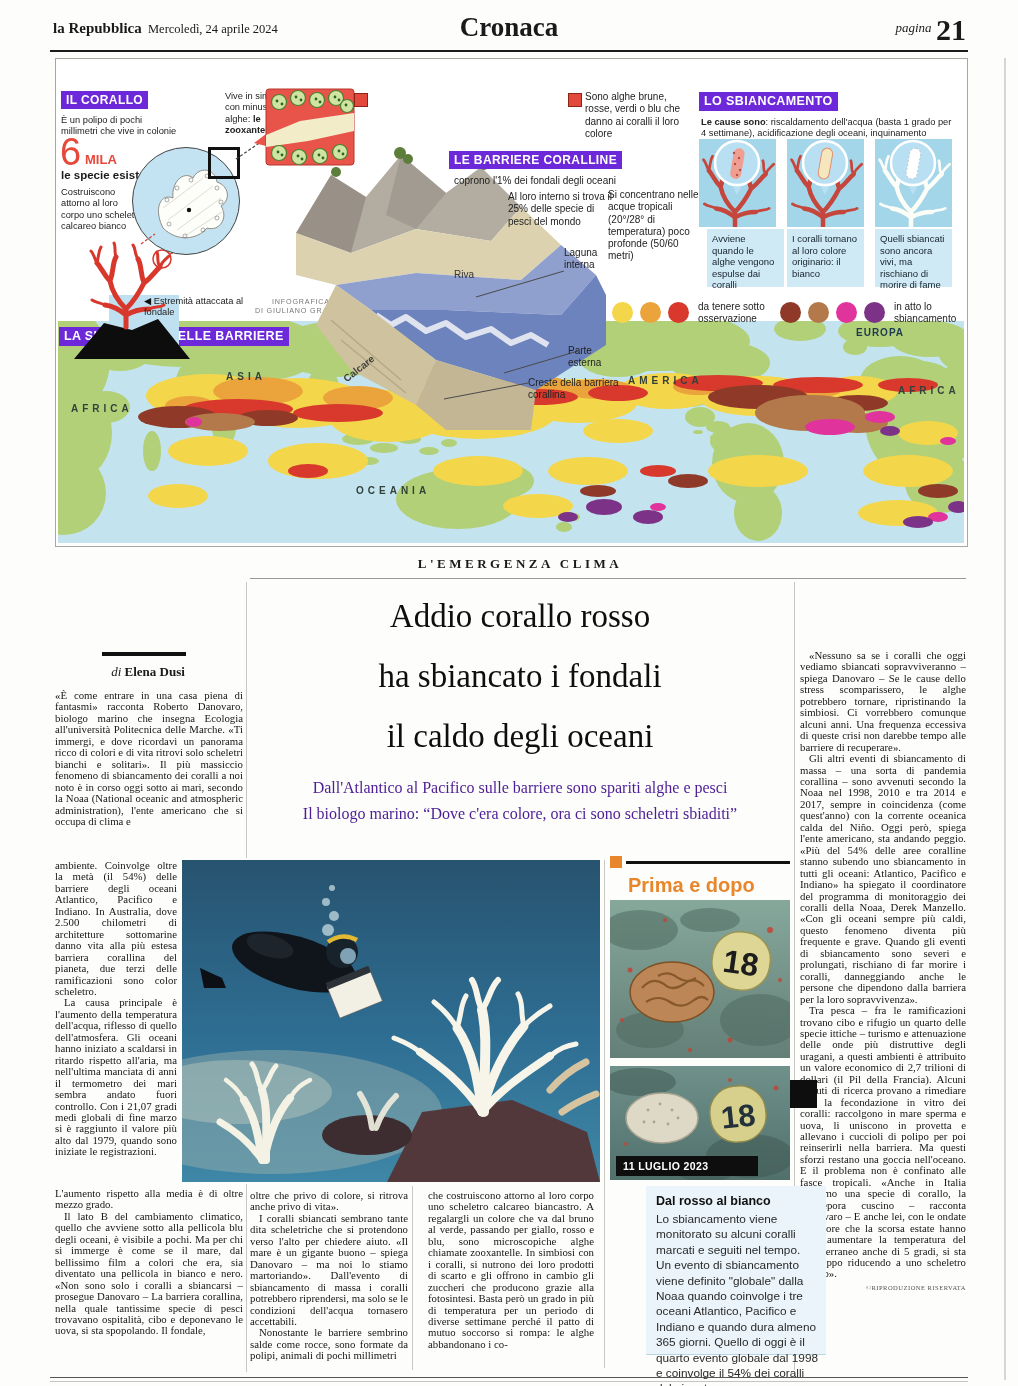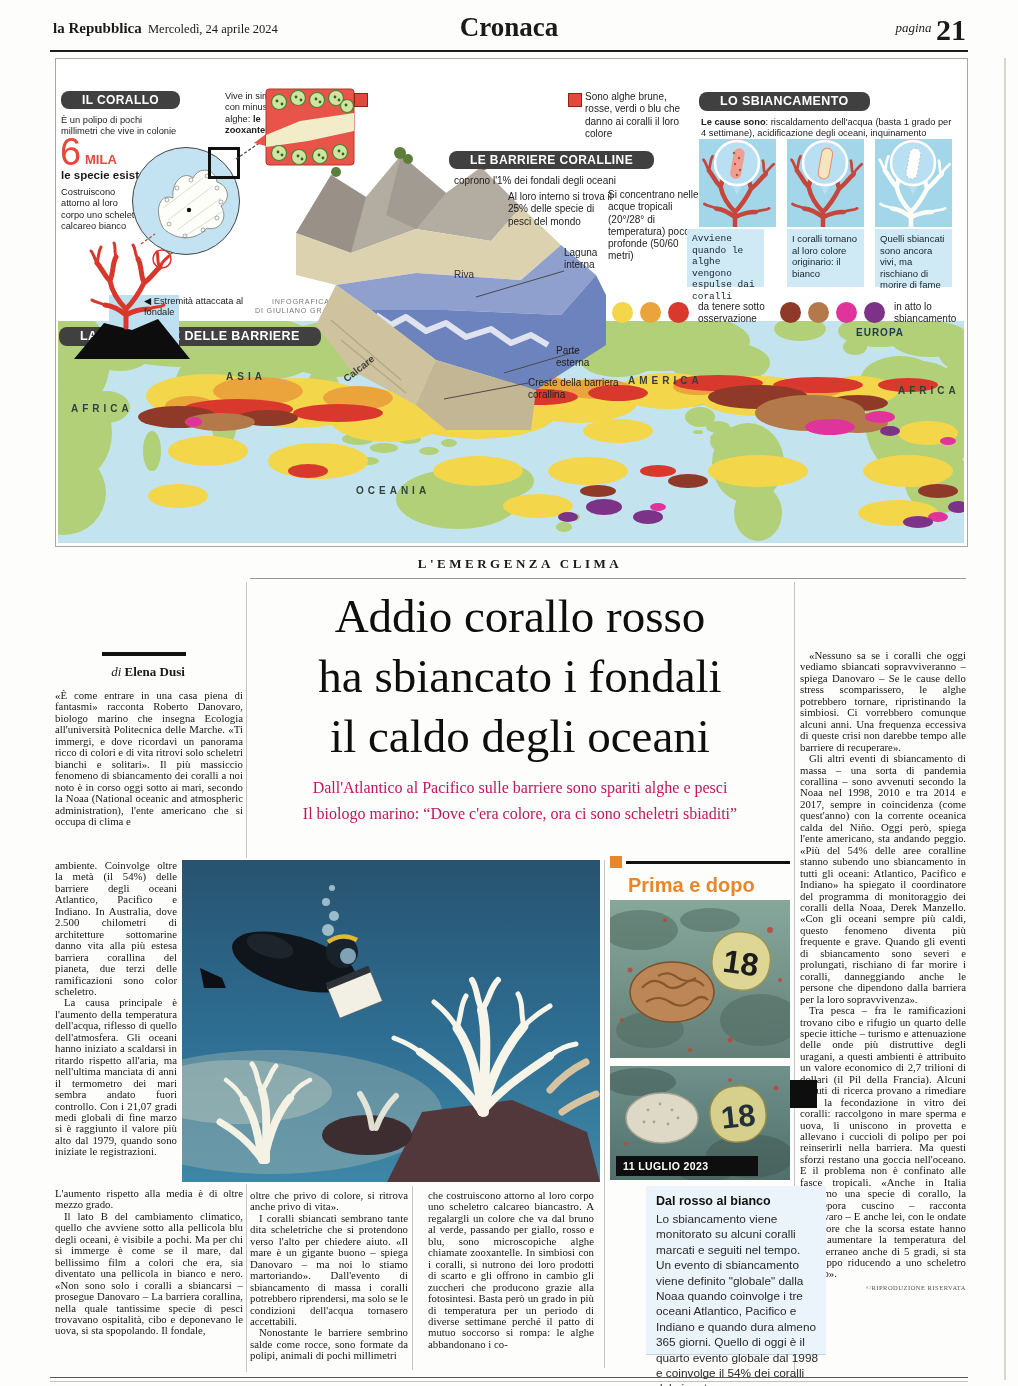--- a/index.html
+++ b/index.html
@@ -1,21 +1,21 @@
 <!DOCTYPE html>
 <html lang="it"><head>
 <meta charset="utf-8">
 <style>
   html,body{margin:0;padding:0;background:#e9e7e2;}
   .page{position:relative;width:1018px;height:1386px;background:#fdfdfb;margin:0 auto;overflow:hidden;
         font-family:"Liberation Sans",sans-serif;color:#1a1a1a;}
   .abs{position:absolute;}
   .serif{font-family:"Liberation Serif",serif;}
-  .blackbox{background:#404040;color:#fff;font:bold 12px/1 "Liberation Sans",sans-serif;
-            padding:3px 21px;display:inline-block;letter-spacing:.4px;border-radius:8px;}
+  .blackbox{background:#6d28d9;color:#fff;font:bold 12px/1 "Liberation Sans",sans-serif;
+            padding:3px 5px;display:inline-block;letter-spacing:.4px;}
   .vrule{width:1px;background:#c9c7c2;}
   .hrule{height:1px;background:#888;}
   .body-col{font-family:"Liberation Serif",serif;font-size:10.8px;line-height:11.45px;
             text-align:justify;color:#161616;}
   .body-col p{margin:0;}
   .body-col p.ind{text-indent:9px;}
   .info-text{font-size:10px;line-height:12.3px;color:#222;}
   .info-small{font-size:9.3px;line-height:11.3px;color:#222;}
   .red-sq{width:12px;height:12px;background:#e0493c;border:1px solid #8e2418;}
   .legend-dot{width:21px;height:21px;border-radius:50%;display:inline-block;}
@@ -303,21 +303,21 @@
           <line x1="282" y1="206" x2="208" y2="228"></line>
           <line x1="232" y1="238" x2="148" y2="254"></line>
         </g>
     </svg>
     <div class="abs blackbox" style="left:393px;top:92px;">LE BARRIERE CORALLINE</div>
     <div class="abs info-text" style="left:398px;top:116px;width:180px;">coprono l'1% dei fondali degli oceani</div>
     <div class="abs info-text" style="left:452px;top:132px;width:105px;">Al loro interno si trova il 25% delle specie di pesci del mondo</div>
     <div class="abs info-text" style="left:552px;top:130px;width:98px;">Si concentrano nelle acque tropicali (20°/28° di temperatura) poco profonde (50/60 metri)</div>
     <div class="abs info-text" style="left:398px;top:210px;color:#333;">Riva</div>
     <div class="abs info-text" style="left:508px;top:188px;width:58px;">Laguna interna</div>
-    <div class="abs info-text" style="left:500px;top:286px;width:60px;">Parte esterna</div>
+    <div class="abs info-text" style="left:512px;top:286px;width:60px;">Parte esterna</div>
     <div class="abs info-text" style="left:472px;top:318px;width:110px;">Creste della barriera corallina</div>
 
     <div class="abs blackbox" style="left:643px;top:33px;font-size:12.5px;">LO SBIANCAMENTO</div>
     <div class="abs info-small" style="left:645px;top:58px;width:258px;"><b>Le cause sono</b><span>: riscaldamento dell'acqua (basta 1 grado per 4 settimane), acidificazione degli oceani, inquinamento</span></div>
 
     <svg class="abs panel-img" style="left:643px;top:80px;" width="77" height="88" viewBox="0 0 77 88">
       <use href="#coral" transform="translate(0,10) scale(0.9)" style="color:#c5463c"></use>
       <polygon points="32,44 44,44 38,56" fill="#b9e0f2"></polygon>
       <circle cx="38" cy="24" r="22" fill="#b9e0f2" stroke="#fff" stroke-width="2.5"></circle>
       <rect x="33" y="9" width="11" height="31" rx="5.5" transform="rotate(10 38 24)" fill="#ef9f92"></rect>
@@ -334,44 +334,44 @@
       <polygon points="32,44 44,44 38,56" fill="#b9e0f2"></polygon>
       <circle cx="38" cy="24" r="22" fill="#b9e0f2" stroke="#fff" stroke-width="2.5"></circle>
       <rect x="33" y="9" width="11" height="31" rx="5.5" transform="rotate(10 38 24)" fill="#f5e6bd" stroke="#e0906e" stroke-width="1"></rect>
     </svg>
     <svg class="abs panel-img" style="left:819px;top:80px;" width="77" height="88" viewBox="0 0 77 88">
       <use href="#coral" transform="translate(0,10) scale(0.9)" style="color:#fdfdf8"></use>
       <polygon points="32,44 44,44 38,56" fill="#b9e0f2"></polygon>
       <circle cx="38" cy="24" r="22" fill="#b9e0f2" stroke="#fff" stroke-width="2.5"></circle>
       <rect x="33" y="9" width="11" height="31" rx="5.5" transform="rotate(10 38 24)" fill="#fff" stroke="#b9c9d4" stroke-width="1" stroke-dasharray="2,2"></rect>
     </svg>
-    <div class="abs panel-cap" style="left:631px;top:170px;width:67px;height:50px;font-family:Liberation Mono, monospace;">Avviene quando le alghe vengono espulse dai coralli</div>
+    <div class="abs panel-cap" style="left:651px;top:170px;width:67px;height:50px;">Avviene quando le alghe vengono espulse dai coralli</div>
     <div class="abs panel-cap" style="left:731px;top:170px;width:67px;height:50px;">I coralli tornano al loro colore originario: il bianco</div>
     <div class="abs panel-cap" style="left:819px;top:170px;width:67px;height:50px;">Quelli sbiancati sono ancora vivi, ma rischiano di morire di fame</div>
 
     <span class="abs legend-dot" style="left:556px;top:243px;background:#f4d64a;"></span>
     <span class="abs legend-dot" style="left:584px;top:243px;background:#eba43b;"></span>
     <span class="abs legend-dot" style="left:612px;top:243px;background:#d8392c;"></span>
     <div class="abs info-text" style="left:642px;top:242px;width:90px;">da tenere sotto osservazione</div>
     <span class="abs legend-dot" style="left:724px;top:243px;background:#8f3a28;"></span>
     <span class="abs legend-dot" style="left:752px;top:243px;background:#b3794a;"></span>
     <span class="abs legend-dot" style="left:780px;top:243px;background:#e0349c;"></span>
     <span class="abs legend-dot" style="left:808px;top:243px;background:#7c3387;"></span>
     <div class="abs info-text" style="left:838px;top:242px;width:72px;">in atto lo sbiancamento</div>
   </div>
 
   <div class="abs serif" style="left:250px;top:556px;width:540px;text-align:center;font-weight:bold;font-size:13px;letter-spacing:3.5px;">L'EMERGENZA CLIMA</div>
   <div class="abs hrule" style="left:250px;top:578px;width:716px;background:#999;"></div>
 
-  <div class="abs serif" style="left:255px;top:586px;width:530px;text-align:center;font-size:47px;line-height:60px;color:#0e0e0e;">
+  <div class="abs serif" style="left:255px;top:586px;width:530px;text-align:center;font-size:33px;line-height:60px;color:#0e0e0e;">
     <div>Addio corallo rosso</div>
     <div>ha sbiancato i fondali</div>
     <div>il caldo degli oceani</div>
   </div>
-  <div class="abs serif" style="left:255px;top:775px;width:530px;text-align:center;font-size:16px;line-height:26px;color:#be185d;">
+  <div class="abs serif" style="left:255px;top:775px;width:530px;text-align:center;font-size:16px;line-height:26px;color:#4c1d95;">
     <div>Dall'Atlantico al Pacifico sulle barriere sono spariti alghe e pesci</div>
     <div>Il biologo marino: “Dove c'era colore, ora ci sono scheletri sbiaditi”</div>
   </div>
 
   <div class="abs" style="left:102px;top:652px;width:84px;height:4px;background:#111;"></div>
   <div class="abs serif" style="left:55px;top:664px;width:186px;text-align:center;font-size:13px;">
     <i>di</i> <b>Elena Dusi</b>
   </div>
 
   <div class="abs vrule" style="left:246px;top:582px;height:276px;"></div>

